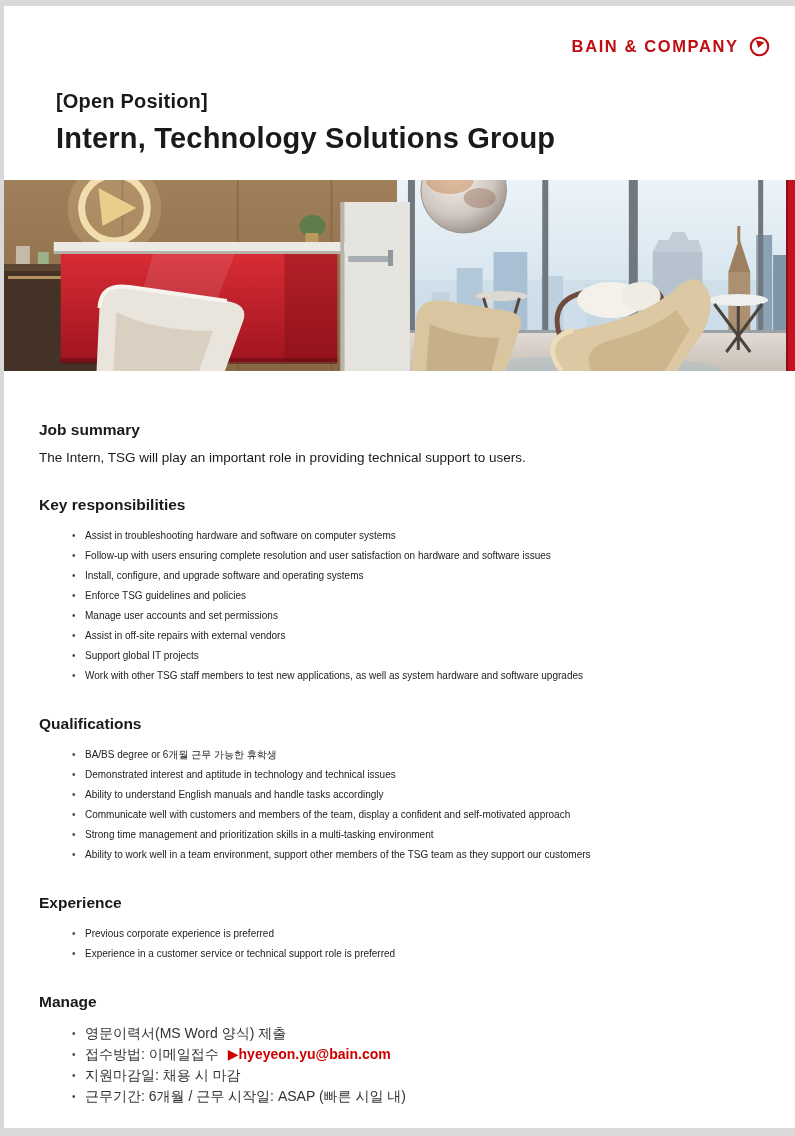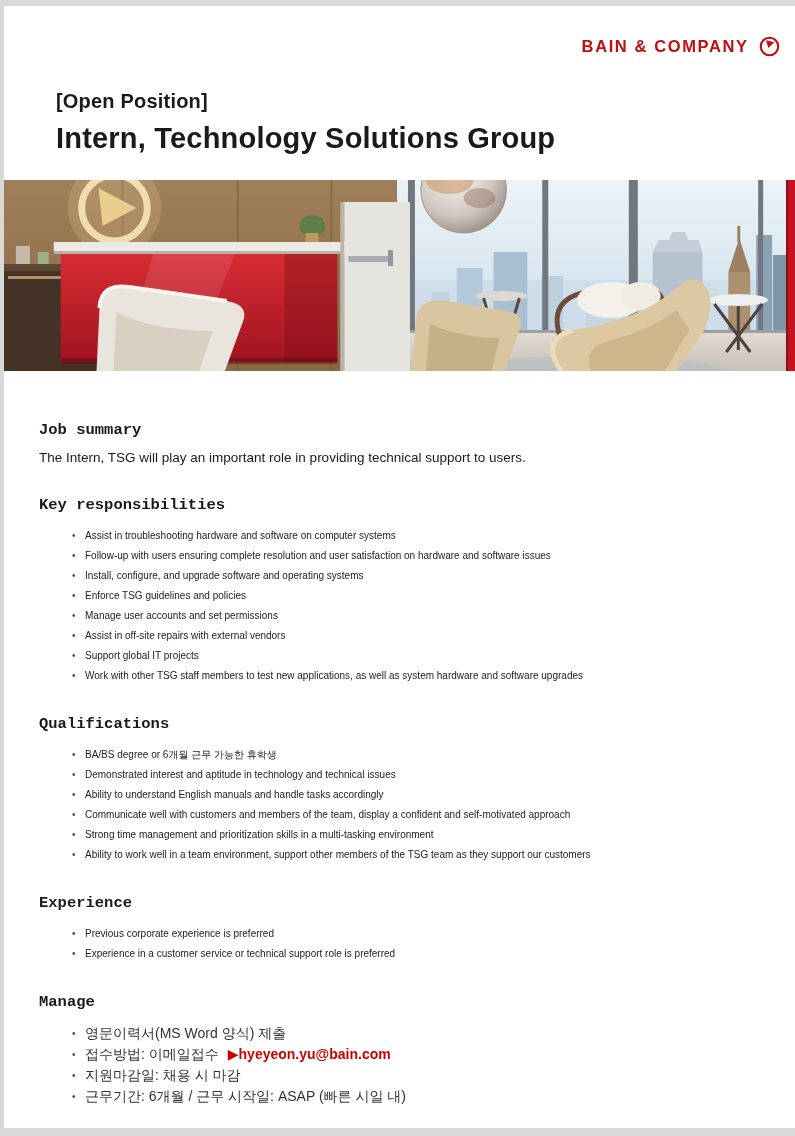--- a/index.html
+++ b/index.html
@@ -10,36 +10,36 @@
     color: #1a1a1a;
     overflow: hidden;
   }
   .page {
     position: absolute; left: 4px; top: 6px;
     width: 791px; height: 1122px;
     background: #ffffff;
     overflow: hidden;
   }
   
-  .doc-header { padding: 30px 15px 0 52px; }
+  .doc-header { padding: 30px 25px 0 52px; }
   .logo-row { text-align: right; padding-right: 0px; height: 24px; }
   .wordmark {
     color: #c00d12; font-weight: 700; font-size: 16.5px;
     letter-spacing: 1.6px; vertical-align: middle;
   }
   .emblem { vertical-align: middle; margin-left: 6px; }
   .kicker { font-size: 20px; font-weight: 700; margin-top: 30px; letter-spacing: 0.2px; }
   .title  { font-size: 29px; font-weight: 700; margin-top: 9px; letter-spacing: 0.2px; }
   
   .hero { margin-top: 25px; width: 791px; height: 191px; line-height: 0; }
   .hero svg { width: 791px; height: 191px; }
   
   .content { padding: 50px 20px 0 35px; }
   section + section { margin-top: 29px; }
-  h3 { font-size: 15.5px; font-weight: 700; margin-bottom: 9px; font-family: Liberation Mono, monospace; }
+  h3 { font-size: 15.5px; font-weight: 700; margin-bottom: 9px; }
   .lead { font-size: 13.5px; line-height: 19px; }
   ul { list-style: none; margin-top: 12px; padding-left: 33px; }
   li {
     position: relative; font-size: 10px; line-height: 20px;
     padding-left: 13px; color: #222;
   }
   li::before {
     content: "•"; position: absolute; left: 0; top: 0;
     font-size: 10px; line-height: 20px; color: #444;
   }

